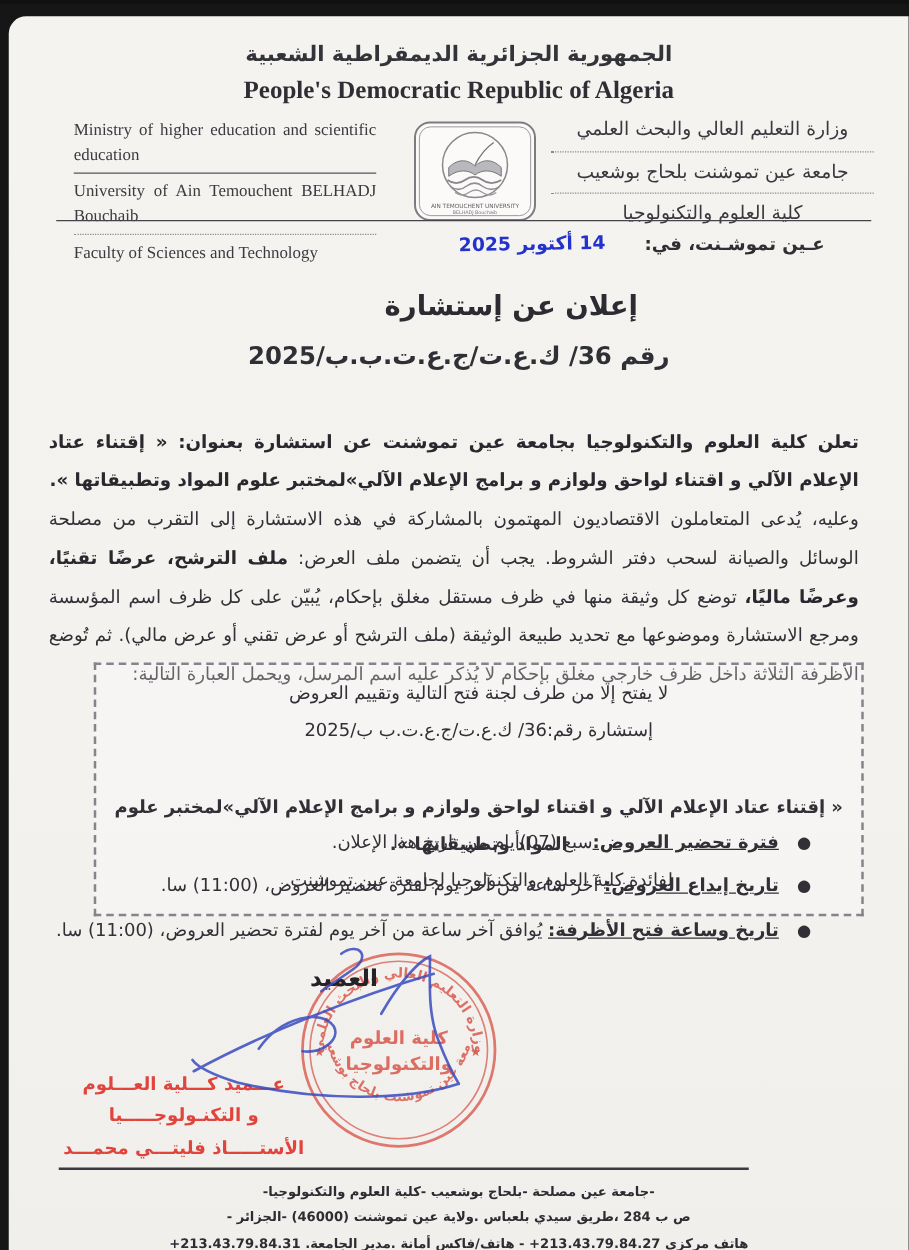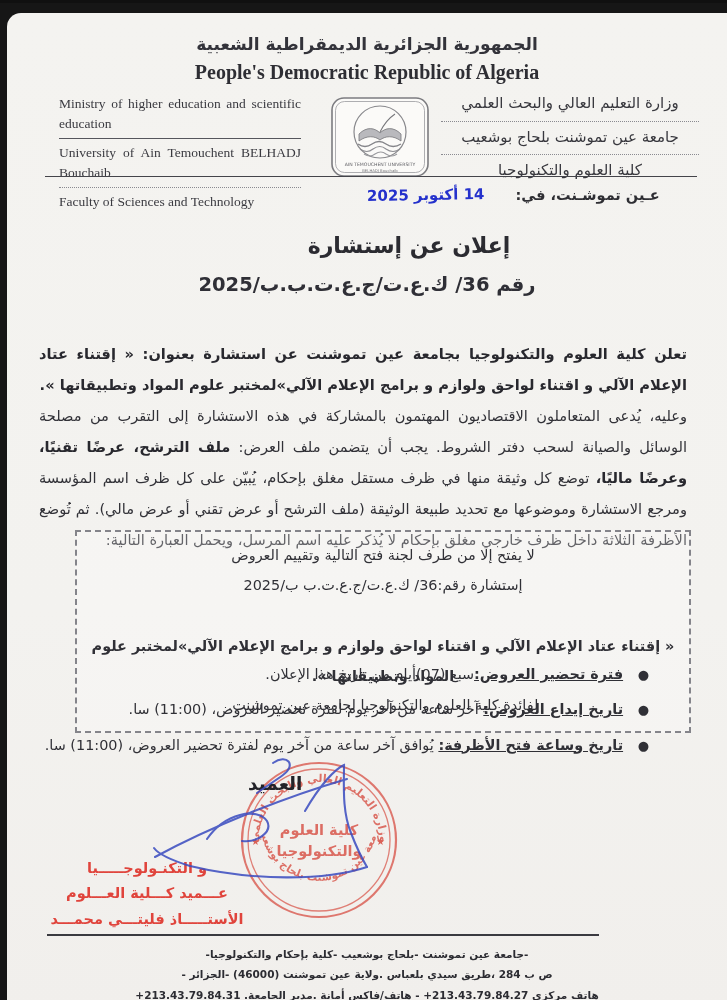--- a/index.html
+++ b/index.html
@@ -174,25 +174,25 @@
         <path d="M 128 10 C 142 0 152 12 138 22 C 130 28 120 34 112 40"></path>
         <path d="M 10 104 C 65 74 140 44 202 26"></path>
         <path d="M 160 58 C 175 32 190 16 199 12 C 199 32 197 58 206 80 C 211 93 216 104 222 114"></path>
         <path d="M 222 114 C 180 128 108 128 45 113 C 29 108 14 102 9 95"></path>
         <path d="M 62 86 C 80 60 112 54 122 68 C 128 79 112 90 97 88"></path>
       </g>
     </svg>
   </div>
 
   <div class="red-block ar">
+    <div>عـــميد كـــلية العـــلوم</div>
     <div>و التكنـولوجـــــيا</div>
-    <div>عـــميد كـــلية العـــلوم</div>
     <div>الأستـــــاذ فليتـــي محمـــد</div>
   </div>
 
   <div class="footer-rule"></div>
   <div class="footer ar">
-    <div>-جامعة عين تموشنت -بلحاج بوشعيب -كلية بإحكام والتكنولوجيا-</div>
+    <div>-جامعة عين مصلحة -بلحاج بوشعيب -كلية العلوم والتكنولوجيا-</div>
     <div>ص ب 284 ،طريق سيدي بلعباس .ولاية عين تموشنت (46000) -الجزائر -</div>
     <div>هاتف مركزي 213.43.79.84.27+ - هاتف/فاكس أمانة .مدير الجامعة. 213.43.79.84.31+</div>
   </div>
 
 </div>
 
 </body></html>

